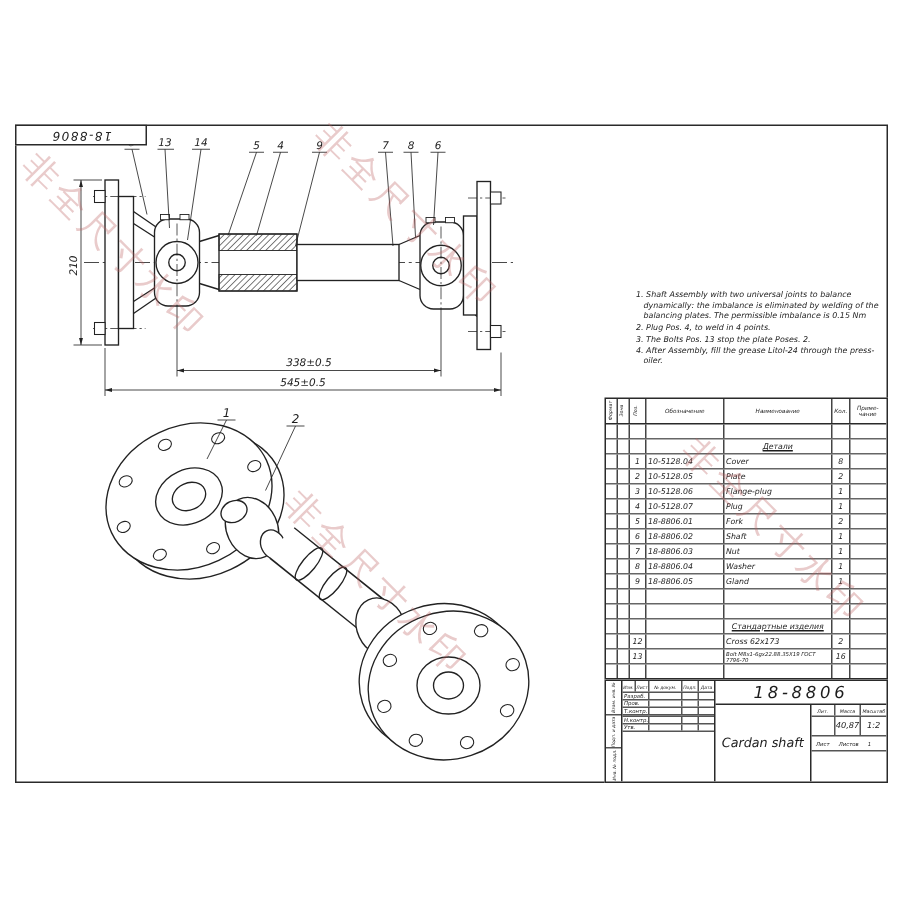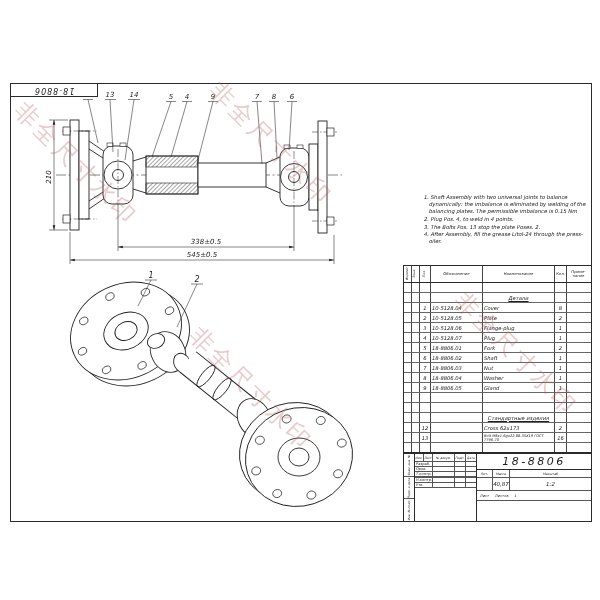--- a/index.html
+++ b/index.html
@@ -482,20 +482,21 @@
             <div class="role">Утв.</div>
             <div class="nm"></div>
             <div class="sg"></div>
             <div class="dt"></div>
           </div>
         </div>
     </div>
     <div class="tb-right">
       <div class="tb-num">18-8806</div>
       <div class="tb-body">
+        <div class="tb-title">Cardan shaft</div>
         <div class="tb-stats">
           <div class="tb-stats-head">
             <div class="lit">Лит.</div>
             <div class="mas">Масса</div>
             <div class="msh">Масштаб</div>
           </div>
           <div class="tb-stats-val">
             <div class="lit"></div>
             <div class="mas">40,87</div>
             <div class="msh">1:2</div>

